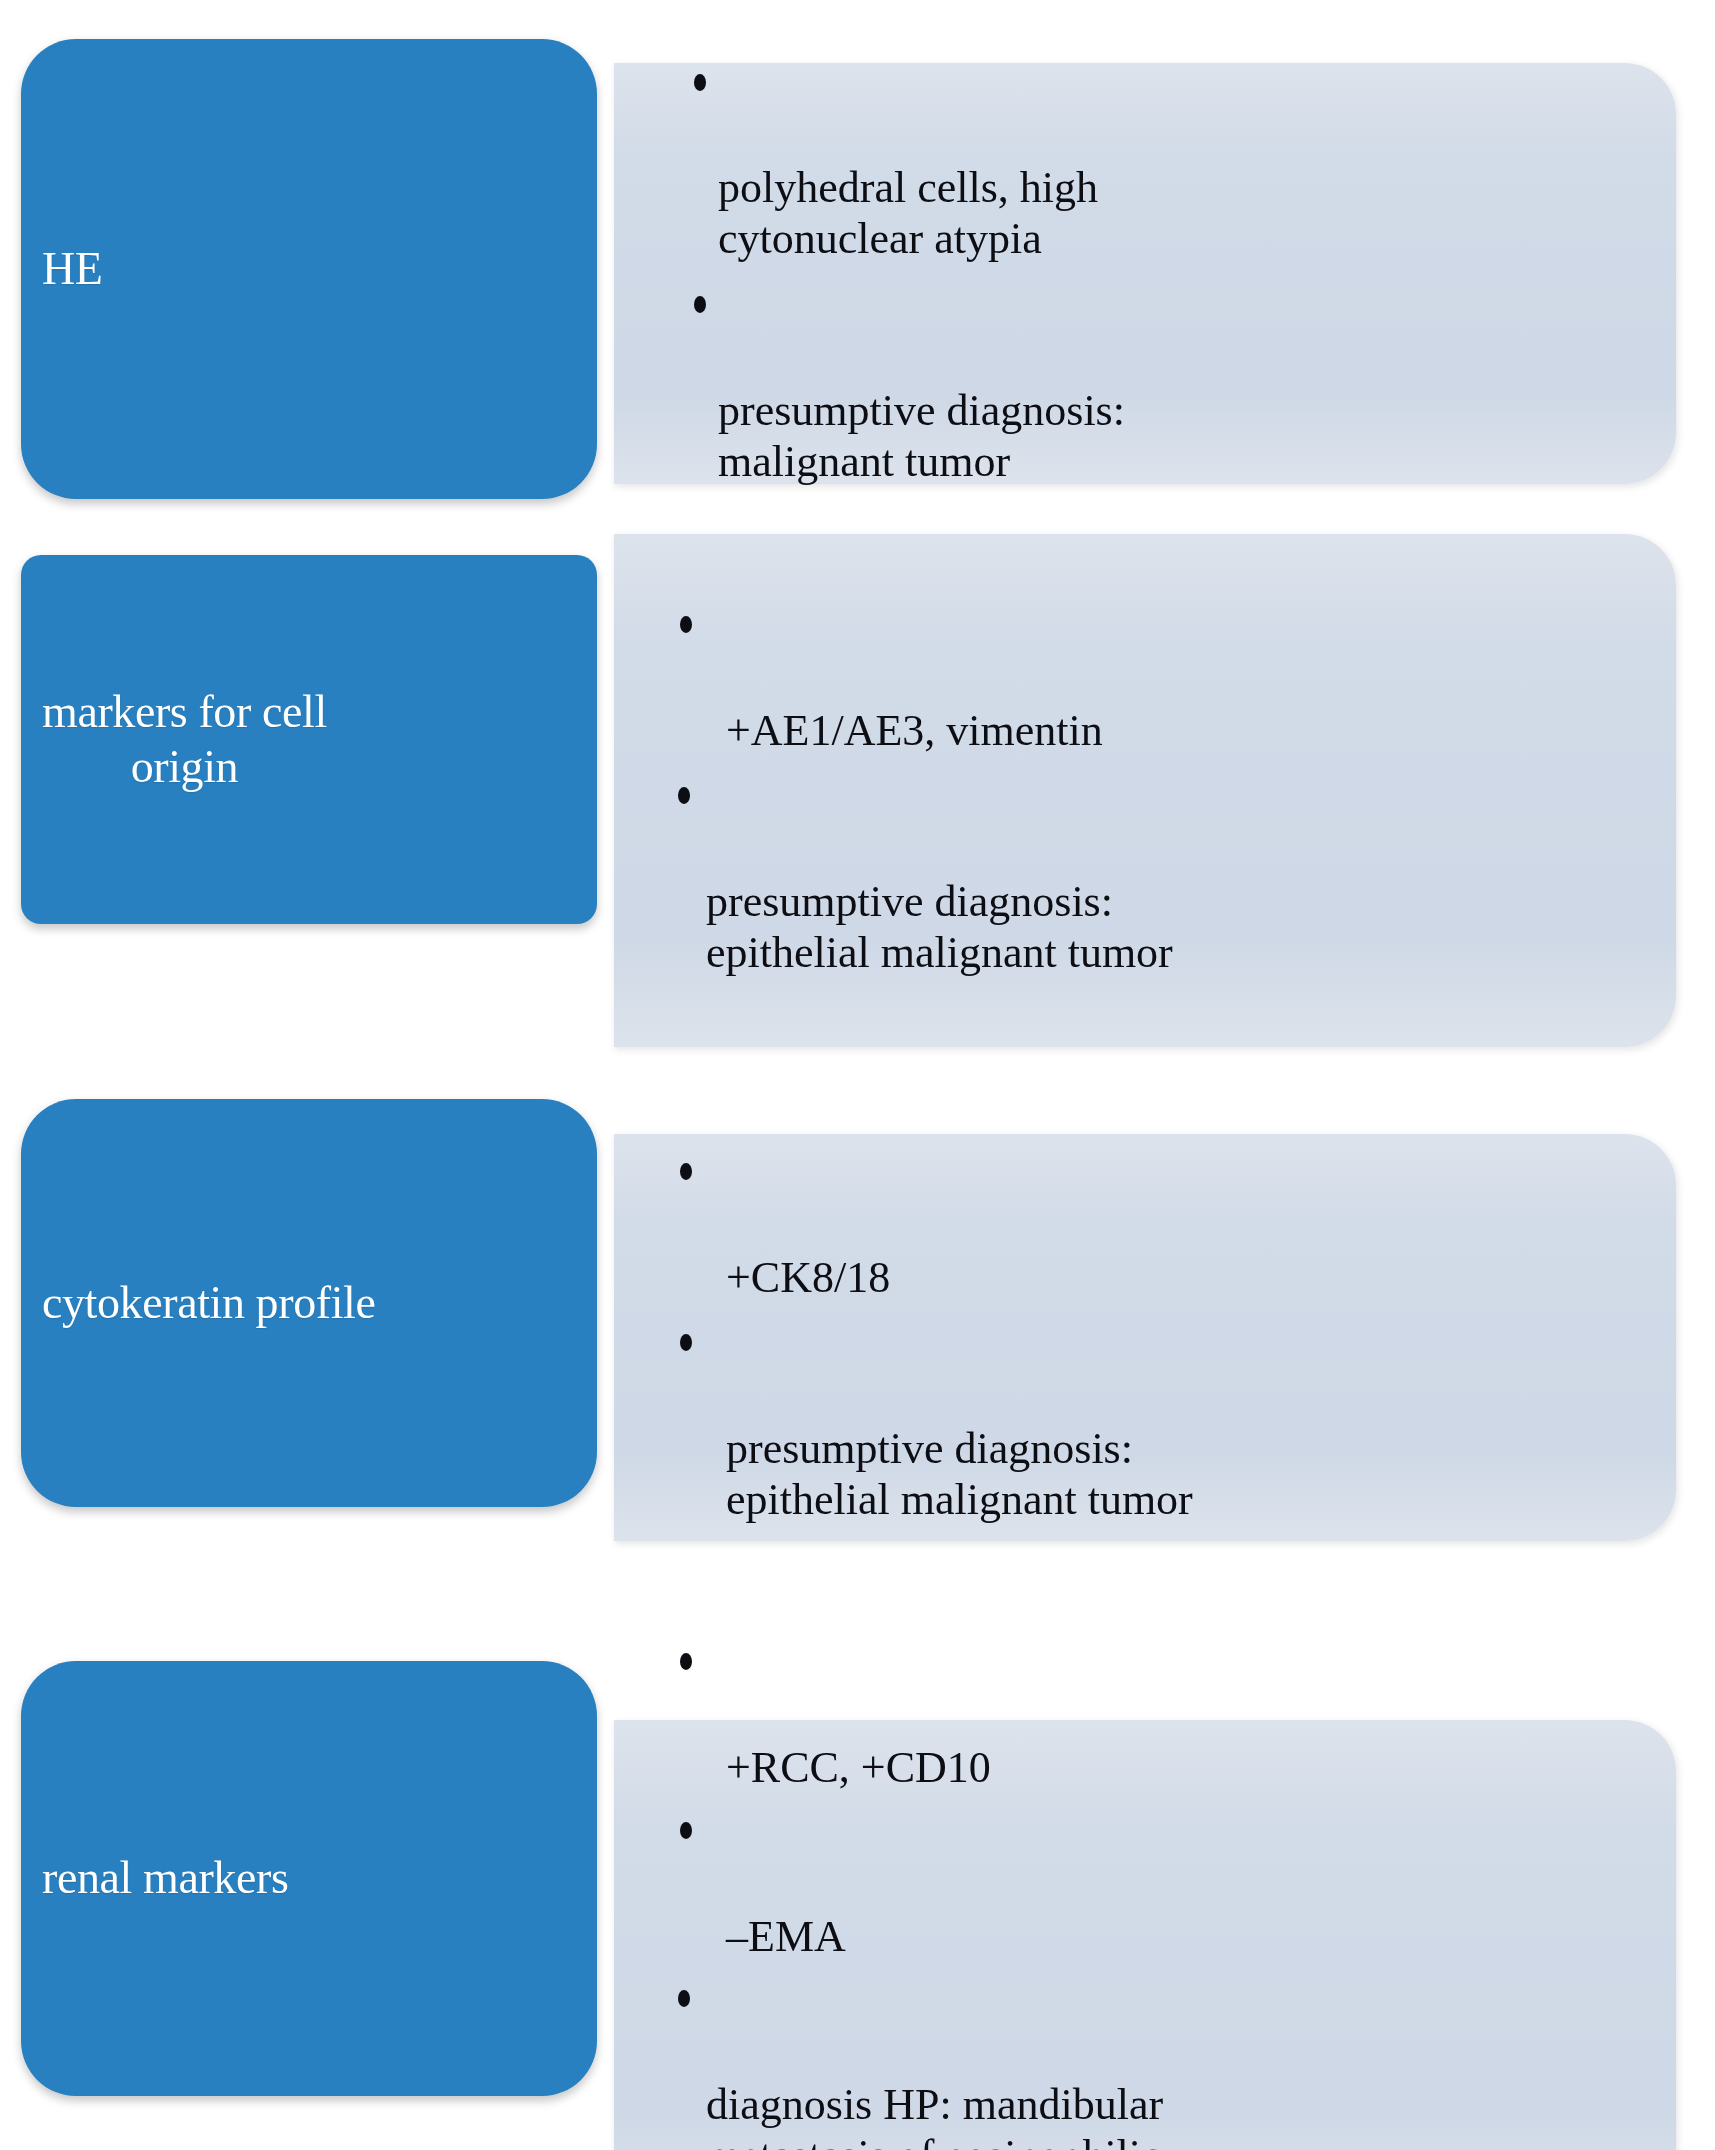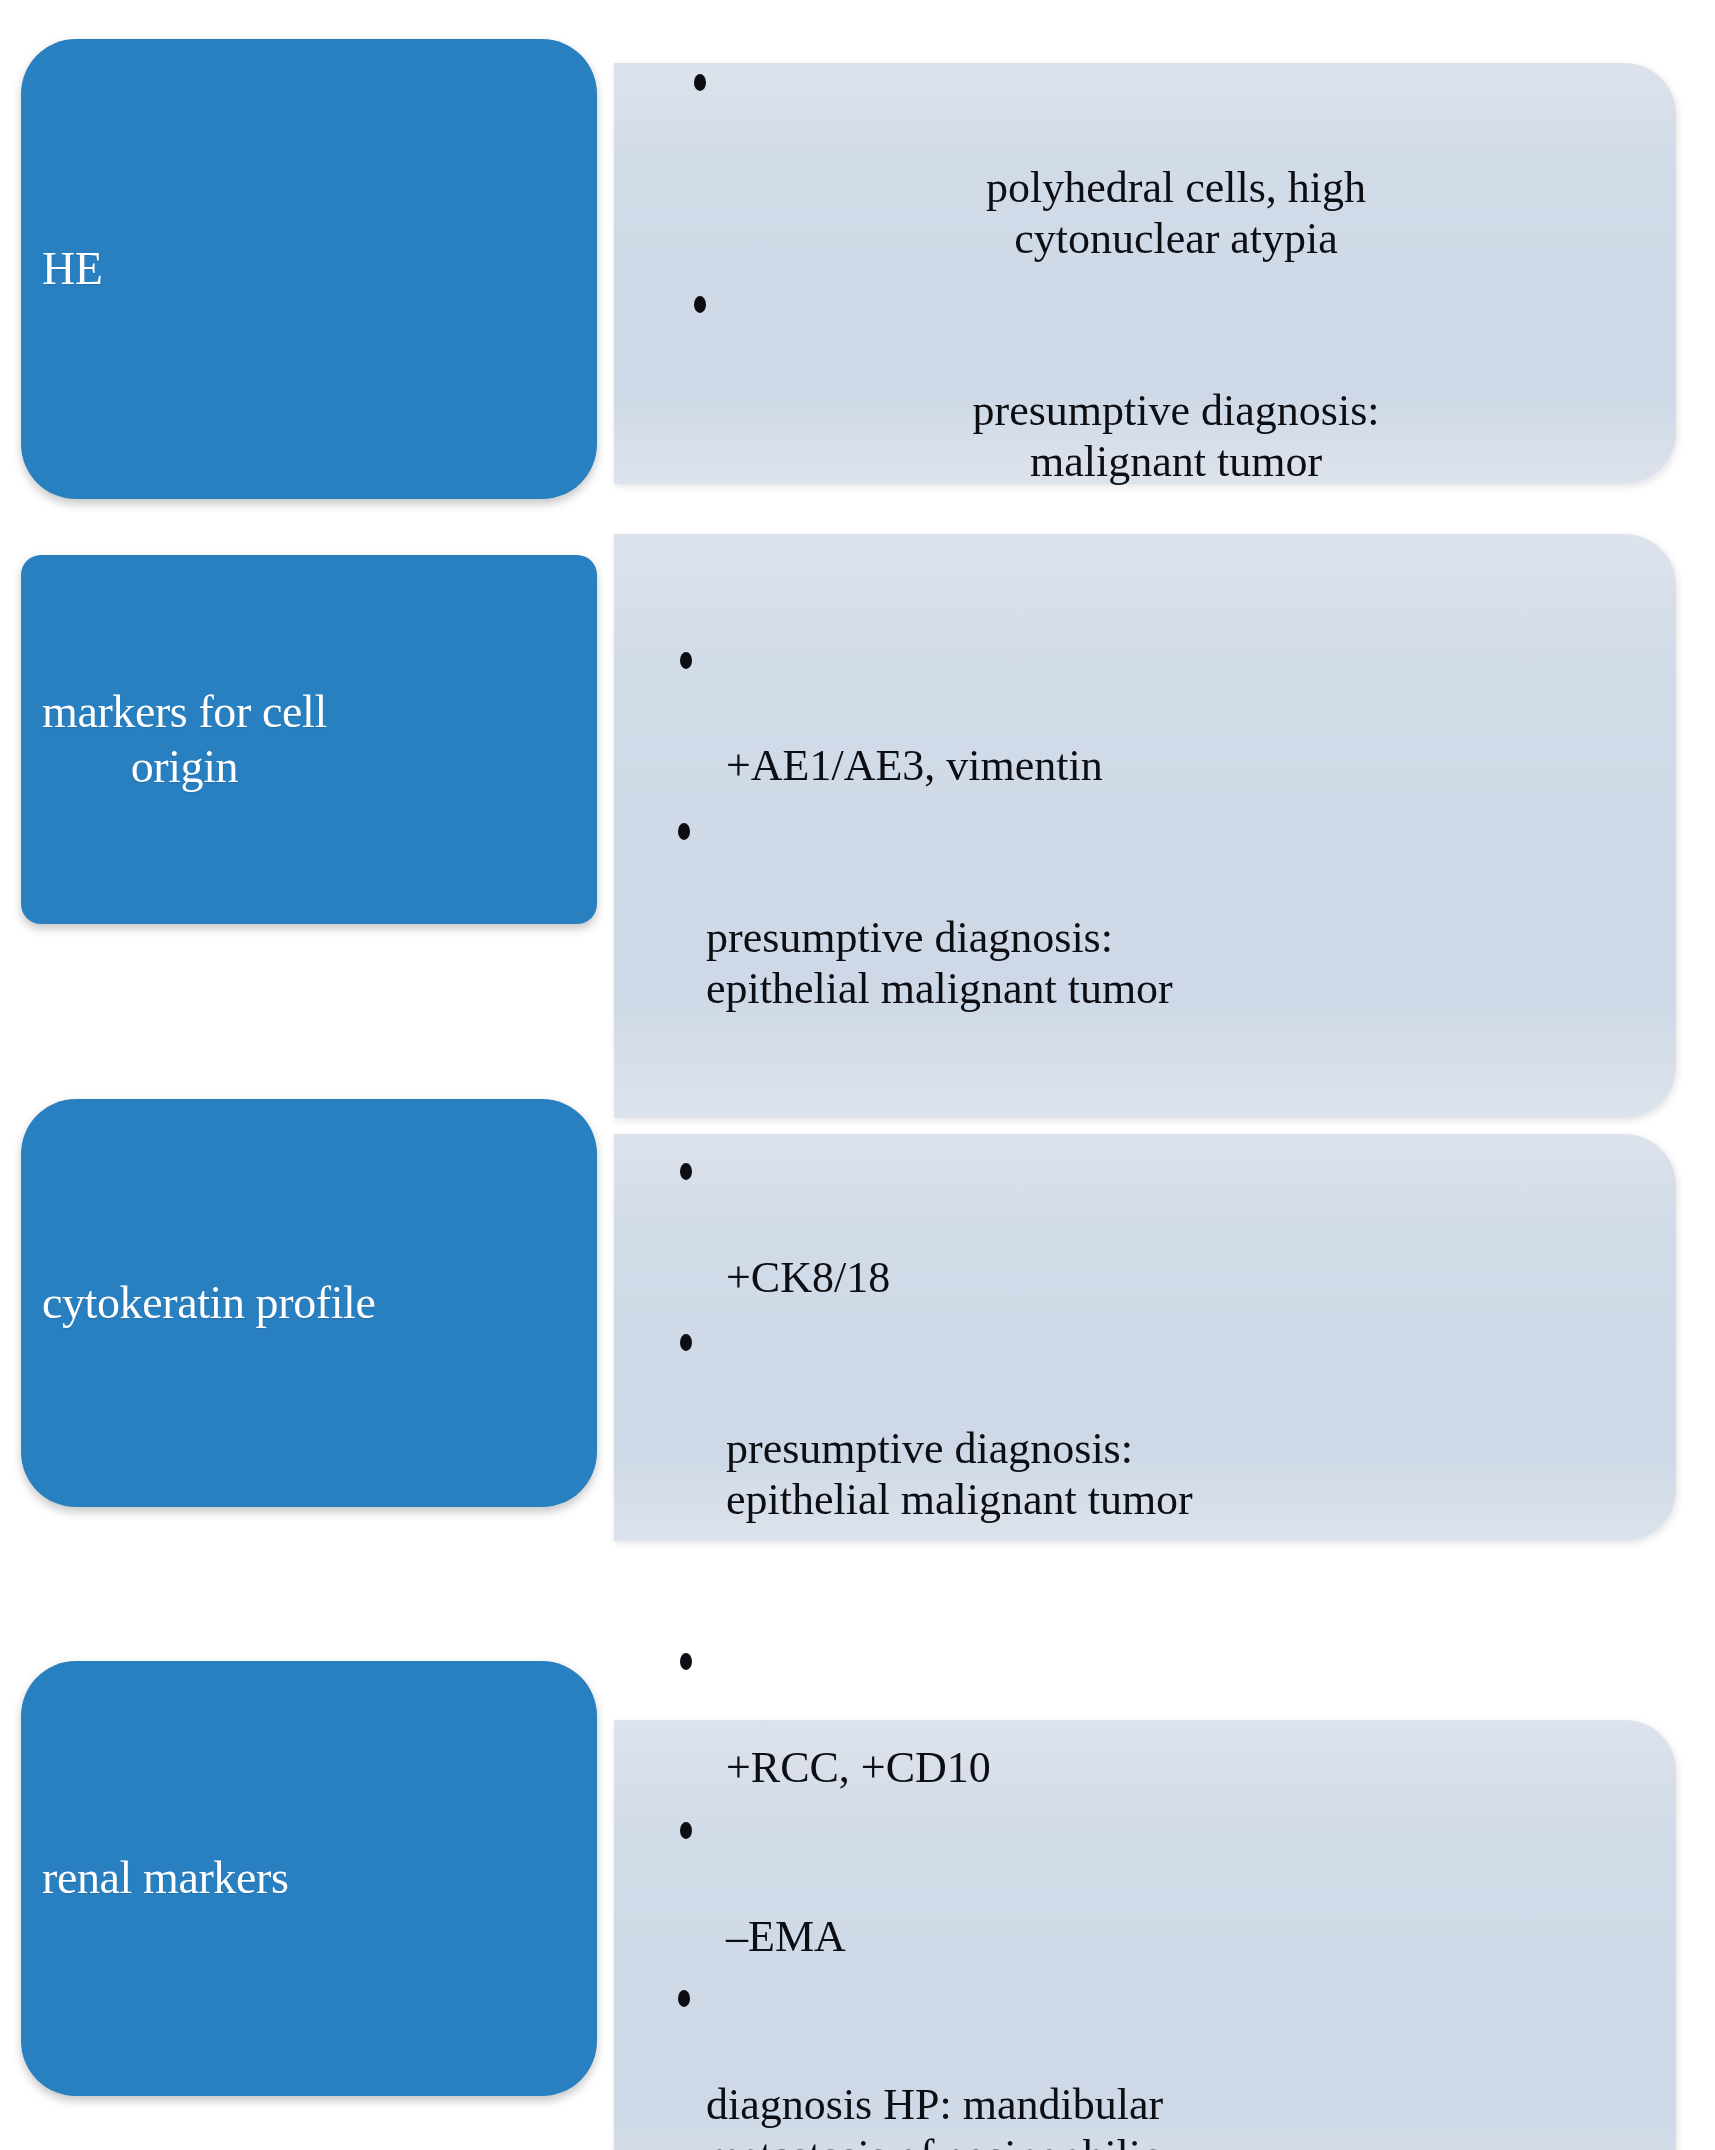--- a/index.html
+++ b/index.html
@@ -84,35 +84,35 @@
     position: absolute;
     left: 0;
     top: 0.30em;
     width: 12px;
     height: 17px;
     background: #0d0d14;
     border-radius: 50%;
   }
 
   
-  .tight .bullets li { padding-left: 28px; text-align: center; }
+  .tight .bullets li { padding-left: 28px; }
   .tight .bullets li .bullet-dot { left: 4.2px; }
 
   
   .spaced .bullets li { padding-left: 52px; }
   .spaced .bullets li .bullet-dot { left: 5.6px; }
   .spaced .bullets li.no-gap { padding-left: 32px; }
   .spaced .bullets li.no-gap .bullet-dot { left: 4.2px; }
 
   
   #row-1 .label-box    { top: 39px;   height: 460px; }
   #row-1 .content-panel{ top: 63px;   height: 421px; padding: 0 42px 0 76px; }
 
   #row-2 .label-box    { top: 555px;  height: 369px; border-radius: 20px; }
-  #row-2 .content-panel{ top: 534px;  height: 584px; padding: 0 42px 0 60px; }
+  #row-2 .content-panel{ top: 534px;  height: 513px; padding: 0 42px 0 60px; }
 
   #row-3 .label-box    { top: 1099px; height: 408px; }
   #row-3 .content-panel{ top: 1134px; height: 407px; padding: 0 42px 0 60px; }
 
   #row-4 .label-box    { top: 1629px; height: 435px; margin-top: 32px; }
   #row-4 .content-panel{ top: 1720px; height: 499px; padding: 0 42px 0 60px; }
 
   #row-4 .bullets li { margin-bottom: 15.4px; }
 </style>
 </head>

